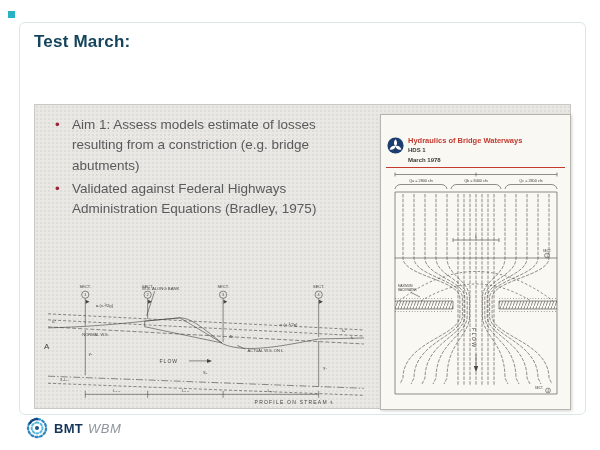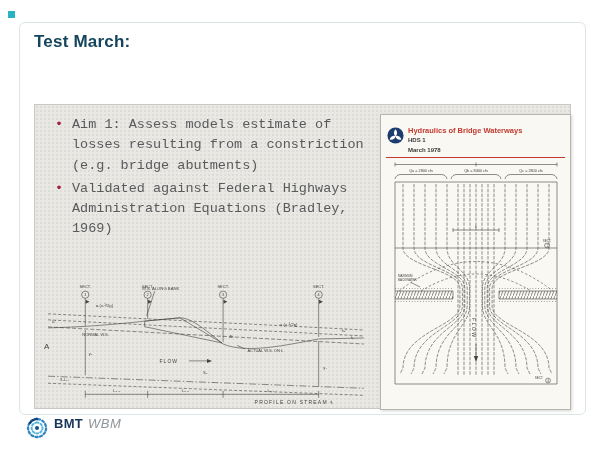--- a/index.html
+++ b/index.html
@@ -12,33 +12,33 @@
   .title-block{position:absolute;left:14px;top:8px;font-size:17px;font-weight:bold;
                line-height:22px;letter-spacing:.2px;}
   .title-l1{color:var(--title-navy,#15455c);}
   .title-l2{color:var(--accent,#29b2c2);}
   .panel{position:absolute;left:14px;top:81px;width:535px;height:303px;
          background:#e9e8e4;border:1px solid #c9c8c4;
          background-image:radial-gradient(#dddcd6 .8px,rgba(0,0,0,0) .8px);
          background-size:4px 4px;}
   .bullets{position:absolute;left:16px;top:10px;width:318px;margin:0;padding:0;list-style:none;}
   .bullets li{position:relative;padding-left:21px;font-size:13.5px;line-height:1.5;
-              color:var(--body-text,#595a5c);margin-bottom:3px;font-family:Liberation Mono, monospace;}
+              color:var(--body-text,#595a5c);margin-bottom:3px;}
   .bullets li::before{content:"\2022";position:absolute;left:4px;
                       color:var(--bullet-marker,#9e2339);}
   .hds{position:absolute;left:345px;top:9px;width:189px;height:294px;background:#faf8f2;
        border:1px solid #b6b5ae;box-shadow:1px 1px 3px rgba(0,0,0,.18);}
-  .hds-head{display:flex;gap:4px;padding:12px 6px 0 6px;align-items:flex-start;}
+  .hds-head{display:flex;gap:4px;padding:22px 6px 0 6px;align-items:flex-start;}
   .hds-title{color:var(--hds-red,#c23a30);font-weight:bold;font-size:7.5px;line-height:1.15;}
   .hds-sub{font-size:6px;font-weight:bold;color:#3a3a38;margin-top:1px;}
   .hds-date{font-size:6px;font-weight:bold;color:#3a3a38;padding:3px 0 0 27px;}
   .hds-rule{border:0;border-top:1.3px solid var(--hds-red,#c23a30);margin:4px 5px 2px 5px;}
   .flow-svg{display:block;margin:0 auto;}
   .profile{position:absolute;left:5px;top:176px;width:332px;height:126px;}
-  .brand{position:absolute;left:25px;top:416px;display:flex;align-items:flex-start;gap:5px;}
+  .brand{position:absolute;left:25px;top:416px;display:flex;align-items:center;gap:5px;}
   .brand-bold{font-weight:bold;font-size:13px;color:var(--brand-navy,#16355a);letter-spacing:.3px;}
   .brand-light{font-size:13px;color:var(--brand-gray,#8f959b);letter-spacing:.5px;font-style:italic;}
   svg .s{stroke:var(--figure-line,#45443e);fill:none;stroke-width:.6;}
   svg .t{fill:var(--figure-line,#45443e);font-family:"Liberation Sans",sans-serif;}
 </style>
 </head>
 <body>
 
 <div class="stage">
 
@@ -47,21 +47,21 @@
   <div class="card">
 
     <div class="title-block">
       <div class="title-l1">Test March:</div>
     </div>
 
     <div class="panel">
 
       <ul class="bullets">
         <li>Aim 1: Assess models estimate of losses resulting from a constriction (e.g. bridge abutments)</li>
-        <li>Validated against Federal Highways Administration Equations (Bradley, 1969)</li>
+        <li>Validated against Federal Highways Administration Equations (Bradley, 1975)</li>
       </ul>
 
       <div class="hds">
         <div class="hds-head">
           <svg width="17" height="17" viewBox="0 0 16 16">
             <circle cx="8" cy="8" r="7.6" fill="var(--dot-logo-navy,#1d3d6e)"></circle>
             <g fill="#fff" transform="translate(8,8.6)">
               <path d="M0,-6.4 C2,-4.4 2,-1.4 0,0.2 C-2,-1.4 -2,-4.4 0,-6.4"></path>
               <path d="M0,-6.4 C2,-4.4 2,-1.4 0,0.2 C-2,-1.4 -2,-4.4 0,-6.4" transform="rotate(120)"></path>
               <path d="M0,-6.4 C2,-4.4 2,-1.4 0,0.2 C-2,-1.4 -2,-4.4 0,-6.4" transform="rotate(240)"></path>

